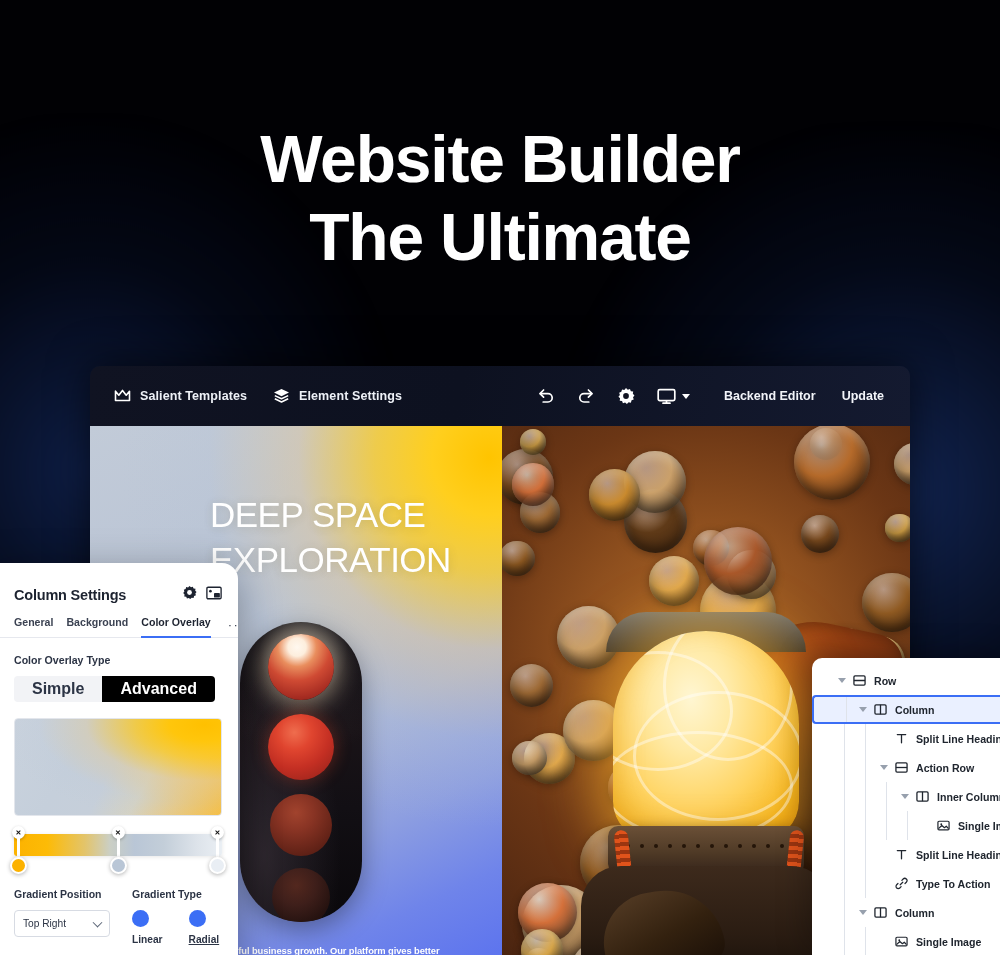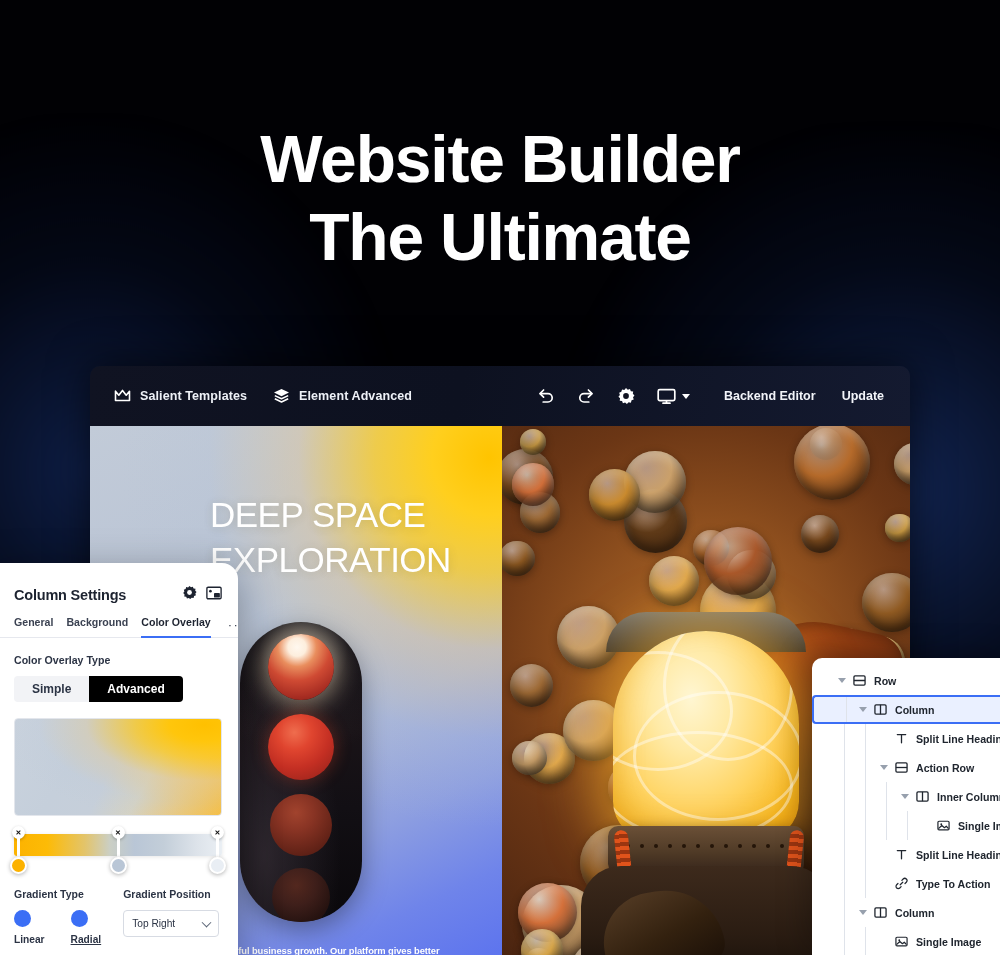--- a/index.html
+++ b/index.html
@@ -263,21 +263,21 @@
   .sp-body { padding: 16px 14px 0 14px; }
   .sp-label {
     font-size: 10.6px; font-weight: bold; color: #2c3445; margin-bottom: 10px;
   }
   .seg {
     display: inline-flex; border-radius: 4px; overflow: hidden;
     height: 26px; margin-bottom: 16px;
   }
   .seg-btn {
     display: flex; align-items: center; justify-content: center;
-    padding: 0 18px; font-size: 12px; font-weight: bold;
+    padding: 0 18px; font-size: 16px; font-weight: bold;
     background: #f2f3f6; color: #2c3445;
   }
   .seg-btn.active { background: #000000; color: #fff; text-align: right; }
 
   .grad-preview {
     width: 208px; height: 98px; border-radius: 4px;
     border: 1px solid #e3e6ec;
     background:
       radial-gradient(ellipse at 92% 6%, #ffc000 0%, #ffc60c 13%, rgba(255,200,20,0.72) 26%, rgba(226,202,150,0.42) 44%, rgba(186,198,214,0.12) 62%, rgba(186,198,214,0) 78%),
       linear-gradient(118deg, #c9d2dd 0%, #c5cfdb 30%, #c6cfda 48%, #d4d2c4 64%, #e8ca86 80%, #f9bf3e 100%);
@@ -398,21 +398,21 @@
       </div>
 
       <div class="tb-item">
         <span class="tb-icon">
           <svg width="17" height="16" viewBox="0 0 17 16" fill="none">
             <path d="M8.5 1 L16 4.6 L8.5 8.2 L1 4.6 Z" fill="#fff"></path>
             <path d="M1.8 7.6 L8.5 10.8 L15.2 7.6" stroke="#fff" stroke-width="1.5" fill="none" stroke-linejoin="round"></path>
             <path d="M1.8 10.8 L8.5 14 L15.2 10.8" stroke="#fff" stroke-width="1.5" fill="none" stroke-linejoin="round"></path>
           </svg>
         </span>
-        <span>Element Advanced</span>
+        <span>Element Settings</span>
       </div>
 
       <div class="tb-spacer"></div>
 
       <div class="tb-icons">
         <span class="tb-icon">
           <svg width="18" height="18" viewBox="0 0 18 18" fill="none">
             <path d="M3.4 6.6 H11 a4.2 4.2 0 0 1 0 8.4 H6.2" stroke="#fff" stroke-width="1.7" fill="none" stroke-linecap="round"></path>
             <path d="M6.6 3 L3 6.6 L6.6 10.2" stroke="#fff" stroke-width="1.7" fill="none" stroke-linecap="round" stroke-linejoin="round"></path>
           </svg>
@@ -616,39 +616,39 @@
             <div class="stop" style="left: 197px;">
               <div class="x-handle">✕</div>
               <div class="stem"></div>
               <div class="dot" style="background:#e9eef4"></div>
             </div>
           </div>
       </div>
 
       <div class="row-2">
         <div>
+          <div class="sub-label">Gradient Position</div>
+          <div class="select-box">
+            <span>Top Right</span>
+            <span class="select-caret"></span>
+          </div>
+        </div>
+        <div>
           <div class="sub-label">Gradient Type</div>
           <div class="radio-pair" id="grad-types">
               <div class="radio-item">
                 <div class="radio-circle" style="background: rgb(59, 110, 245);"></div>
                 <div class="radio-text">Linear</div>
               </div>
               <div class="radio-item">
                 <div class="radio-circle" style="background: rgb(59, 110, 245);"></div>
                 <div class="radio-text sel">Radial</div>
               </div>
             </div>
         </div>
-        <div>
-          <div class="sub-label">Gradient Position</div>
-          <div class="select-box">
-            <span>Top Right</span>
-            <span class="select-caret"></span>
-          </div>
-        </div>
       </div>
     </div>
   </div>
 
   <div id="navigator">
     <div id="tree-host">
         <div class="tree-row" style="padding-left: 26px;">
           <span class="tw-caret"></span>
           <span class="tw-icon">
             <svg width="13" height="13" viewBox="0 0 14 14" fill="none">

